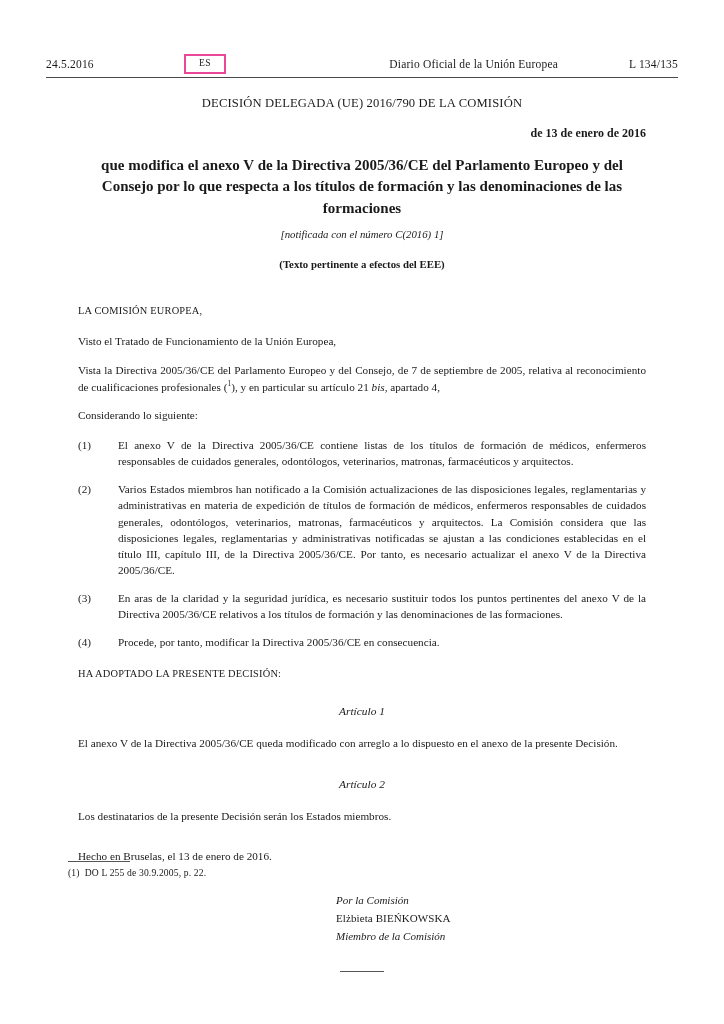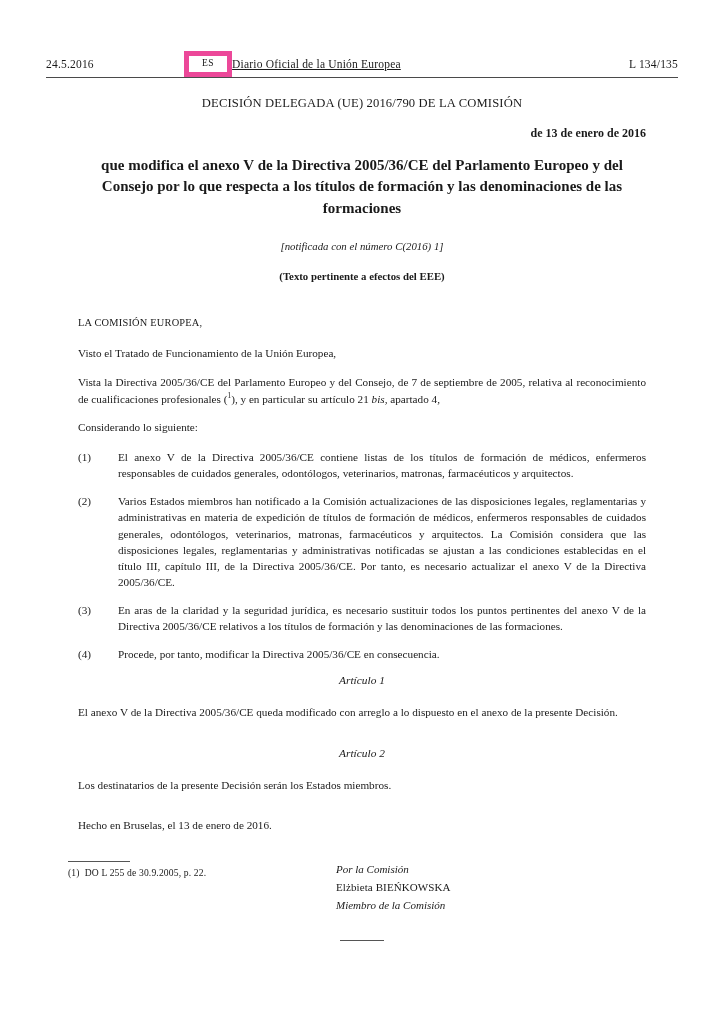--- a/index.html
+++ b/index.html
@@ -34,33 +34,32 @@
     display: flex;
     align-items: center;
     font-size: 11.5px;
     letter-spacing: 0.2px;
   }
   .header-date {
     width: 120px;
     white-space: nowrap;
   }
   .header-lang-box {
-    border: 5px solid #ec4899;
+    border: 2px solid #ec4899;
     font-size: 9.5px;
     line-height: 1;
     padding: 3px 13px 3px 13px;
     letter-spacing: 0.5px;
     margin-left: 18px;
   }
   .header-title {
     flex: 1;
-    text-align: left;
+    text-align: right;
     font-size: 11.5px;
     padding-right: 30px;
-    text-decoration: underline;
   }
   .header-page {
     width: 90px;
     text-align: right;
     white-space: nowrap;
     font-size: 11.5px;
   }
   .header-rule {
     position: absolute;
     top: 77px;
@@ -96,21 +95,21 @@
     font-weight: bold;
     font-size: 15px;
     line-height: 1.45;
     margin-top: 14px;
     padding: 0 14px;
   }
   .doc-notified {
     text-align: center;
     font-style: italic;
     font-size: 10.8px;
-    margin-top: 20px;
+    margin-top: 8px;
   }
   .doc-eea {
     text-align: center;
     font-weight: bold;
     font-size: 10.8px;
     margin-top: 18px;
   }
 
   
   .preamble {
@@ -267,20 +266,21 @@
       <div class="recital">
         <div class="recital-num">(3)</div>
         <div class="recital-text">En aras de la claridad y la seguridad jurídica, es necesario sustituir todos los puntos pertinentes del anexo V de la Directiva 2005/36/CE relativos a los títulos de formación y las denominaciones de las formaciones.</div>
       </div>
       <div class="recital">
         <div class="recital-num">(4)</div>
         <div class="recital-text">Procede, por tanto, modificar la Directiva 2005/36/CE en consecuencia.</div>
       </div>
     </div>
 
+    <div class="adopted">HA ADOPTADO LA PRESENTE DECISIÓN:</div>
 
     <div class="article-head">Artículo 1</div>
     <div class="article-body">El anexo V de la Directiva 2005/36/CE queda modificado con arreglo a lo dispuesto en el anexo de la presente Decisión.</div>
 
     <div class="article-head">Artículo 2</div>
     <div class="article-body">Los destinatarios de la presente Decisión serán los Estados miembros.</div>
 
     <div class="closing">Hecho en Bruselas, el 13 de enero de 2016.</div>
 
     <div class="signature">

